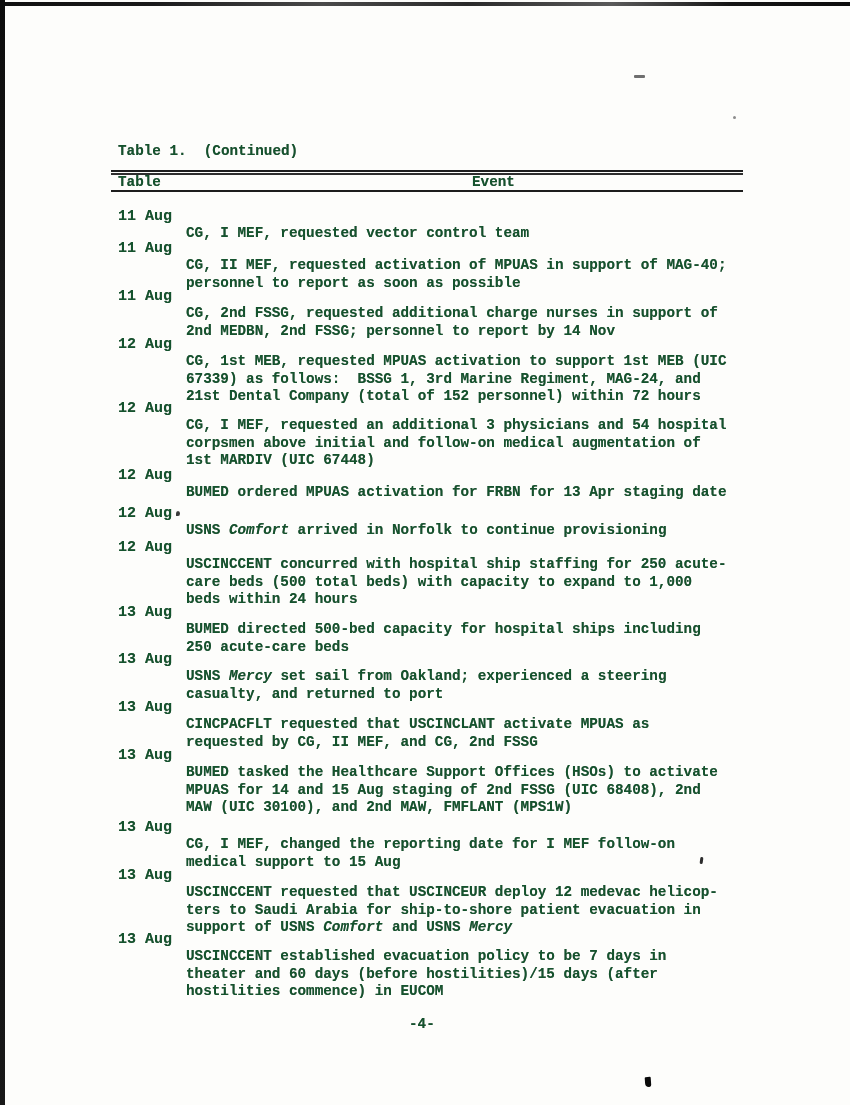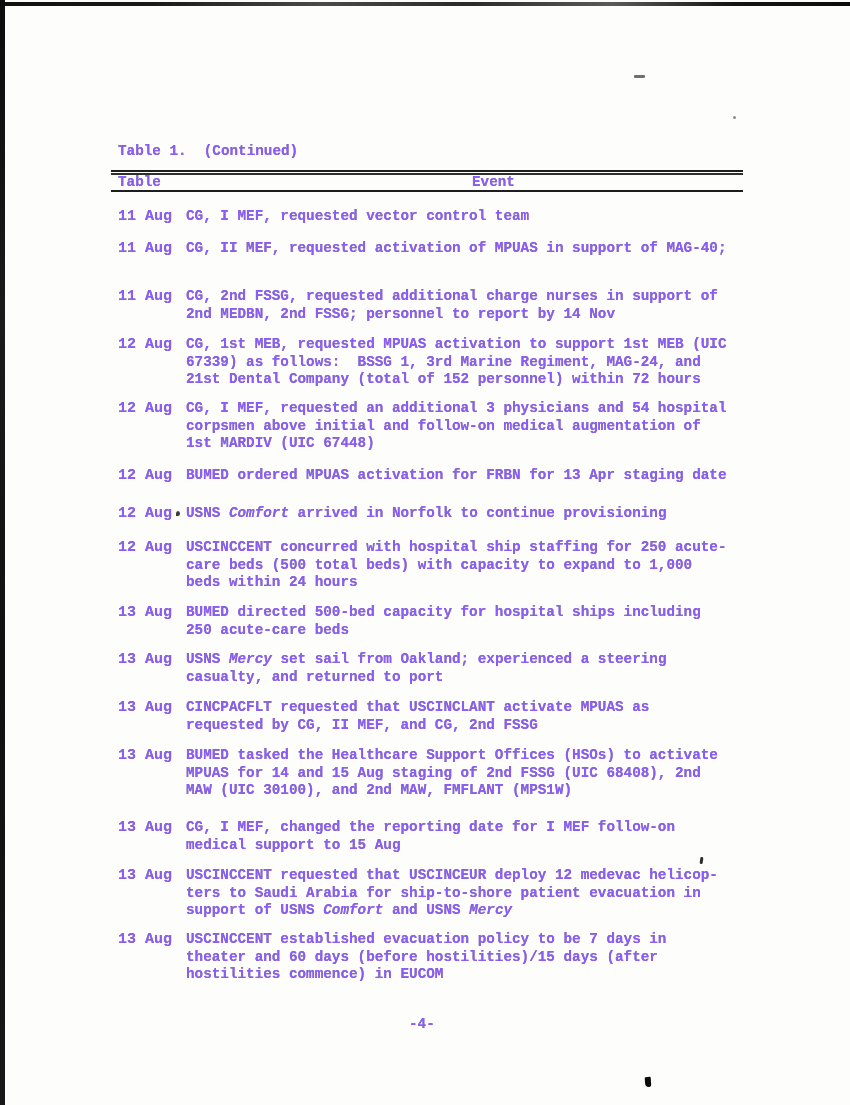--- a/index.html
+++ b/index.html
@@ -1,41 +1,41 @@
 <!DOCTYPE html>
 <html><head>
 <meta charset="utf-8">
 <style>
   html,body{margin:0;padding:0;background:#e8e8e6;}
   .page{
     position:relative;
     width:850px;height:1105px;
     background:#fdfdfb;
     font-family:"Liberation Mono","DejaVu Sans Mono",monospace;
-    color:#8b5cf6;
+    color:#14532d;
     overflow:hidden;
   }
   
   .edge-top{position:absolute;top:2px;left:0;width:850px;height:4px;
     background:linear-gradient(90deg,#101010 0%,#1a1a1a 18%,#4a4a4a 38%,#2a2a2a 55%,#5a5a5a 72%,#151515 86%,#0c0c0c 100%);}
   .edge-left{position:absolute;top:0;left:0;width:5px;height:1105px;
     background:linear-gradient(180deg,#0c0c0c 0%,#1b1b1b 30%,#101010 60%,#181818 100%);}
   .txt{position:absolute;font-size:14.3px;line-height:17.5px;font-weight:700;
     white-space:pre;text-shadow:0 0 .4px rgba(20,20,20,.5);}
   .title{top:143px;left:118px;}
   .hdr-date{top:174px;left:118px;}
   .hdr-event{top:174px;left:432px;padding-left:40px;}
   .rule{position:absolute;left:111px;width:632px;background:#1d1d1d;}
   .rule-top-a{top:170px;height:2px;}
   .rule-top-b{top:173px;height:2px;background:#2e2e2e;}
   .rule-bottom{top:190px;height:2px;}
   .row{position:absolute;left:0;width:850px;}
   .date-cell{position:absolute;left:118px;top:0;font-size:15px;line-height:17.5px;
     font-weight:700;white-space:pre;text-shadow:0 0 .4px rgba(20,20,20,.5);}
-  .event-cell{position:absolute;left:186px;top:0;font-size:14.3px;line-height:17.5px;
+  .event-cell{position:absolute;left:186px;top:17px;font-size:14.3px;line-height:17.5px;
     font-weight:700;white-space:pre;text-shadow:0 0 .4px rgba(20,20,20,.5);}
   .event-cell i{font-style:italic;}
   .footer{top:1016px;left:409px;}
   
   .art{position:absolute;}
   .art-dash{top:75px;left:634px;width:11px;height:3px;background:#6f6f6f;border-radius:1px;}
   .art-dot1{top:116px;left:733px;width:3px;height:3px;background:#8c8c8c;border-radius:50%;}
   .art-comma{top:511px;left:176px;width:4px;height:5px;background:#3a3a3a;border-radius:50% 50% 50% 10%;}
   .art-tick{top:857px;left:700px;width:3px;height:7px;background:#2d2d2d;border-radius:2px;transform:rotate(8deg);}
   .art-blob{top:1077px;left:645px;width:6px;height:10px;background:#0a0a0a;border-radius:1px 1px 2px 4px;transform:rotate(-4deg);}
@@ -55,21 +55,21 @@
   <div class="txt hdr-event">Event</div>
   <div class="rule rule-bottom"></div>
 
   <div id="rows">
       <div class="row" style="top: 208px;">
         <span class="date-cell">11 Aug</span>
         <div class="event-cell"><div>CG, I MEF, requested vector control team</div></div>
       </div>
       <div class="row" style="top: 240px;">
         <span class="date-cell">11 Aug</span>
-        <div class="event-cell"><div>CG, II MEF, requested activation of MPUAS in support of MAG-40;</div></div>
+        <div class="event-cell"><div>CG, II MEF, requested activation of MPUAS in support of MAG-40;</div><div>personnel to report as soon as possible</div></div>
       </div>
       <div class="row" style="top: 288px;">
         <span class="date-cell">11 Aug</span>
         <div class="event-cell"><div>CG, 2nd FSSG, requested additional charge nurses in support of</div><div>2nd MEDBN, 2nd FSSG; personnel to report by 14 Nov</div></div>
       </div>
       <div class="row" style="top: 336px;">
         <span class="date-cell">12 Aug</span>
         <div class="event-cell"><div>CG, 1st MEB, requested MPUAS activation to support 1st MEB (UIC</div><div>67339) as follows:  BSSG 1, 3rd Marine Regiment, MAG-24, and</div><div>21st Dental Company (total of 152 personnel) within 72 hours</div></div>
       </div>
       <div class="row" style="top: 400px;">

